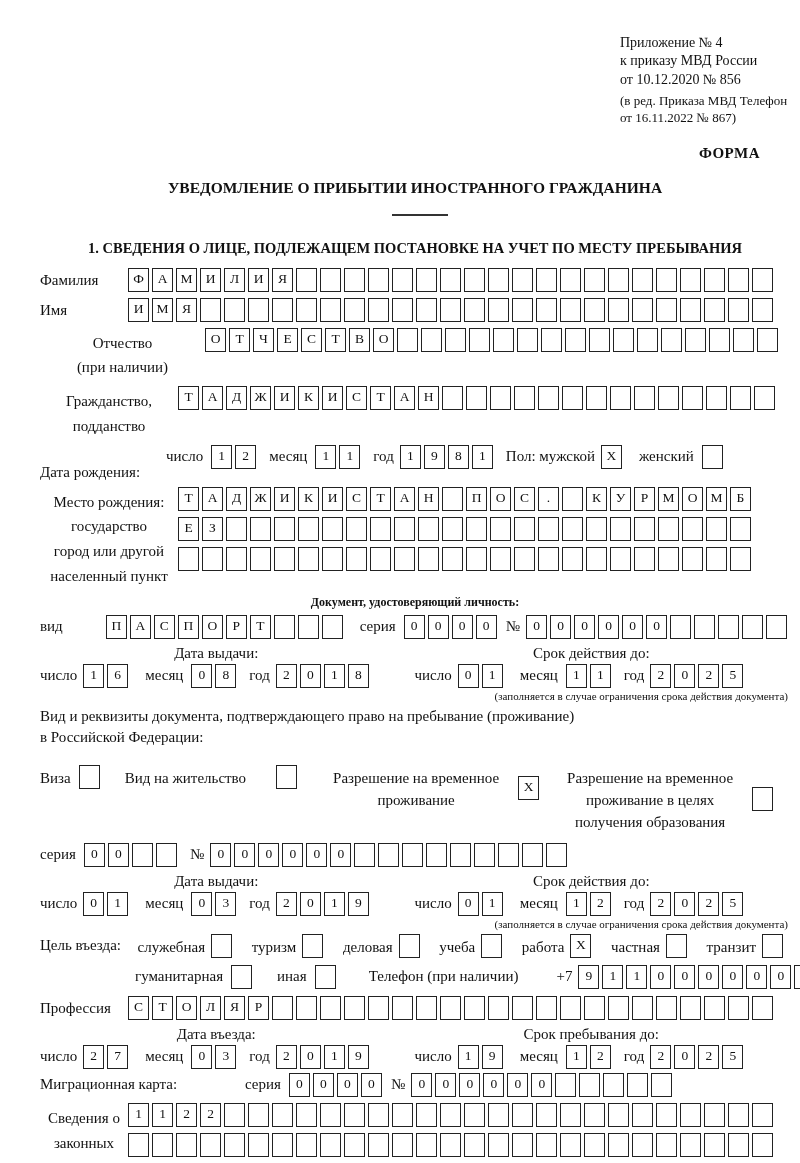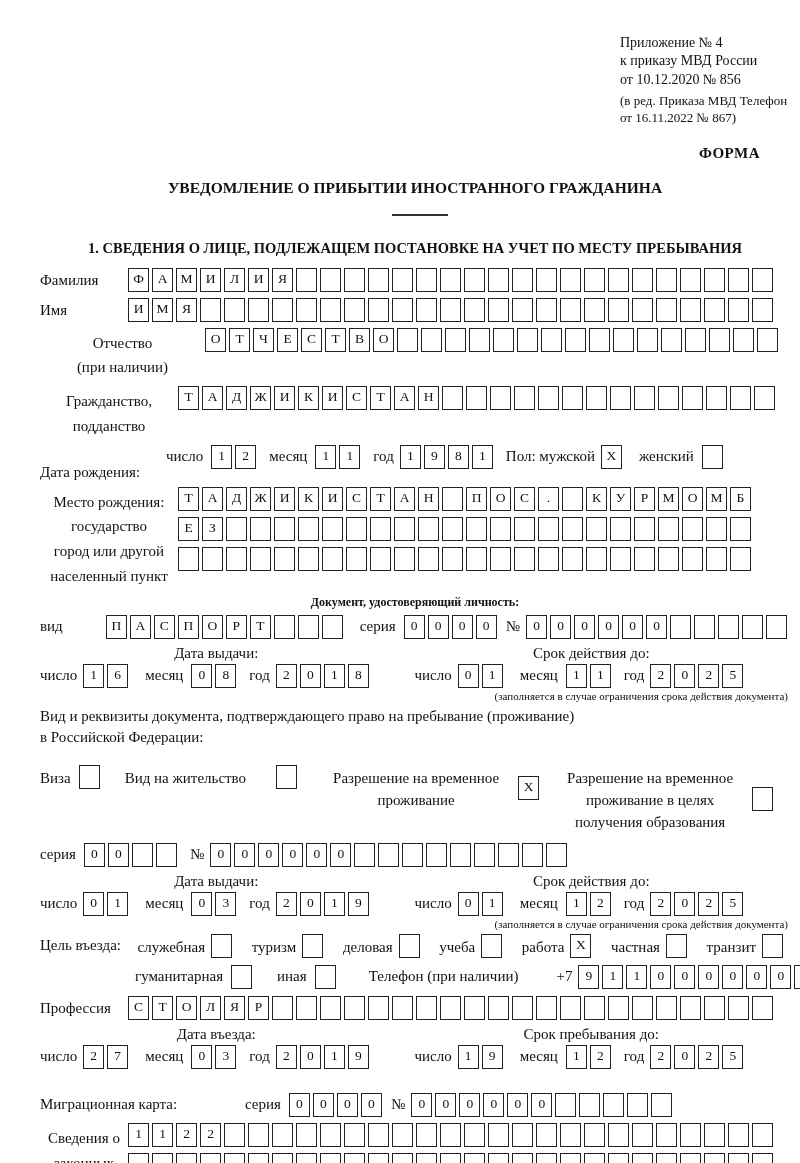--- a/index.html
+++ b/index.html
@@ -674,21 +674,21 @@
         <div class="cells">
             <span class="cell">2</span>
             <span class="cell">0</span>
             <span class="cell">2</span>
             <span class="cell">5</span>
           </div>
       </div>
     </div>
   </div>
 
-  <div class="row" style="margin-top:24px;">
+  <div class="row" style="margin-top:4px;">
     <span class="inl w175">Миграционная карта:</span>
     <span class="inl gap30 mr8">серия</span>
     <div class="cells">
         <span class="cell">0</span>
         <span class="cell">0</span>
         <span class="cell">0</span>
         <span class="cell">0</span>
       </div>
     <span class="inl gap6 mr6">№</span>
     <div class="cells">

